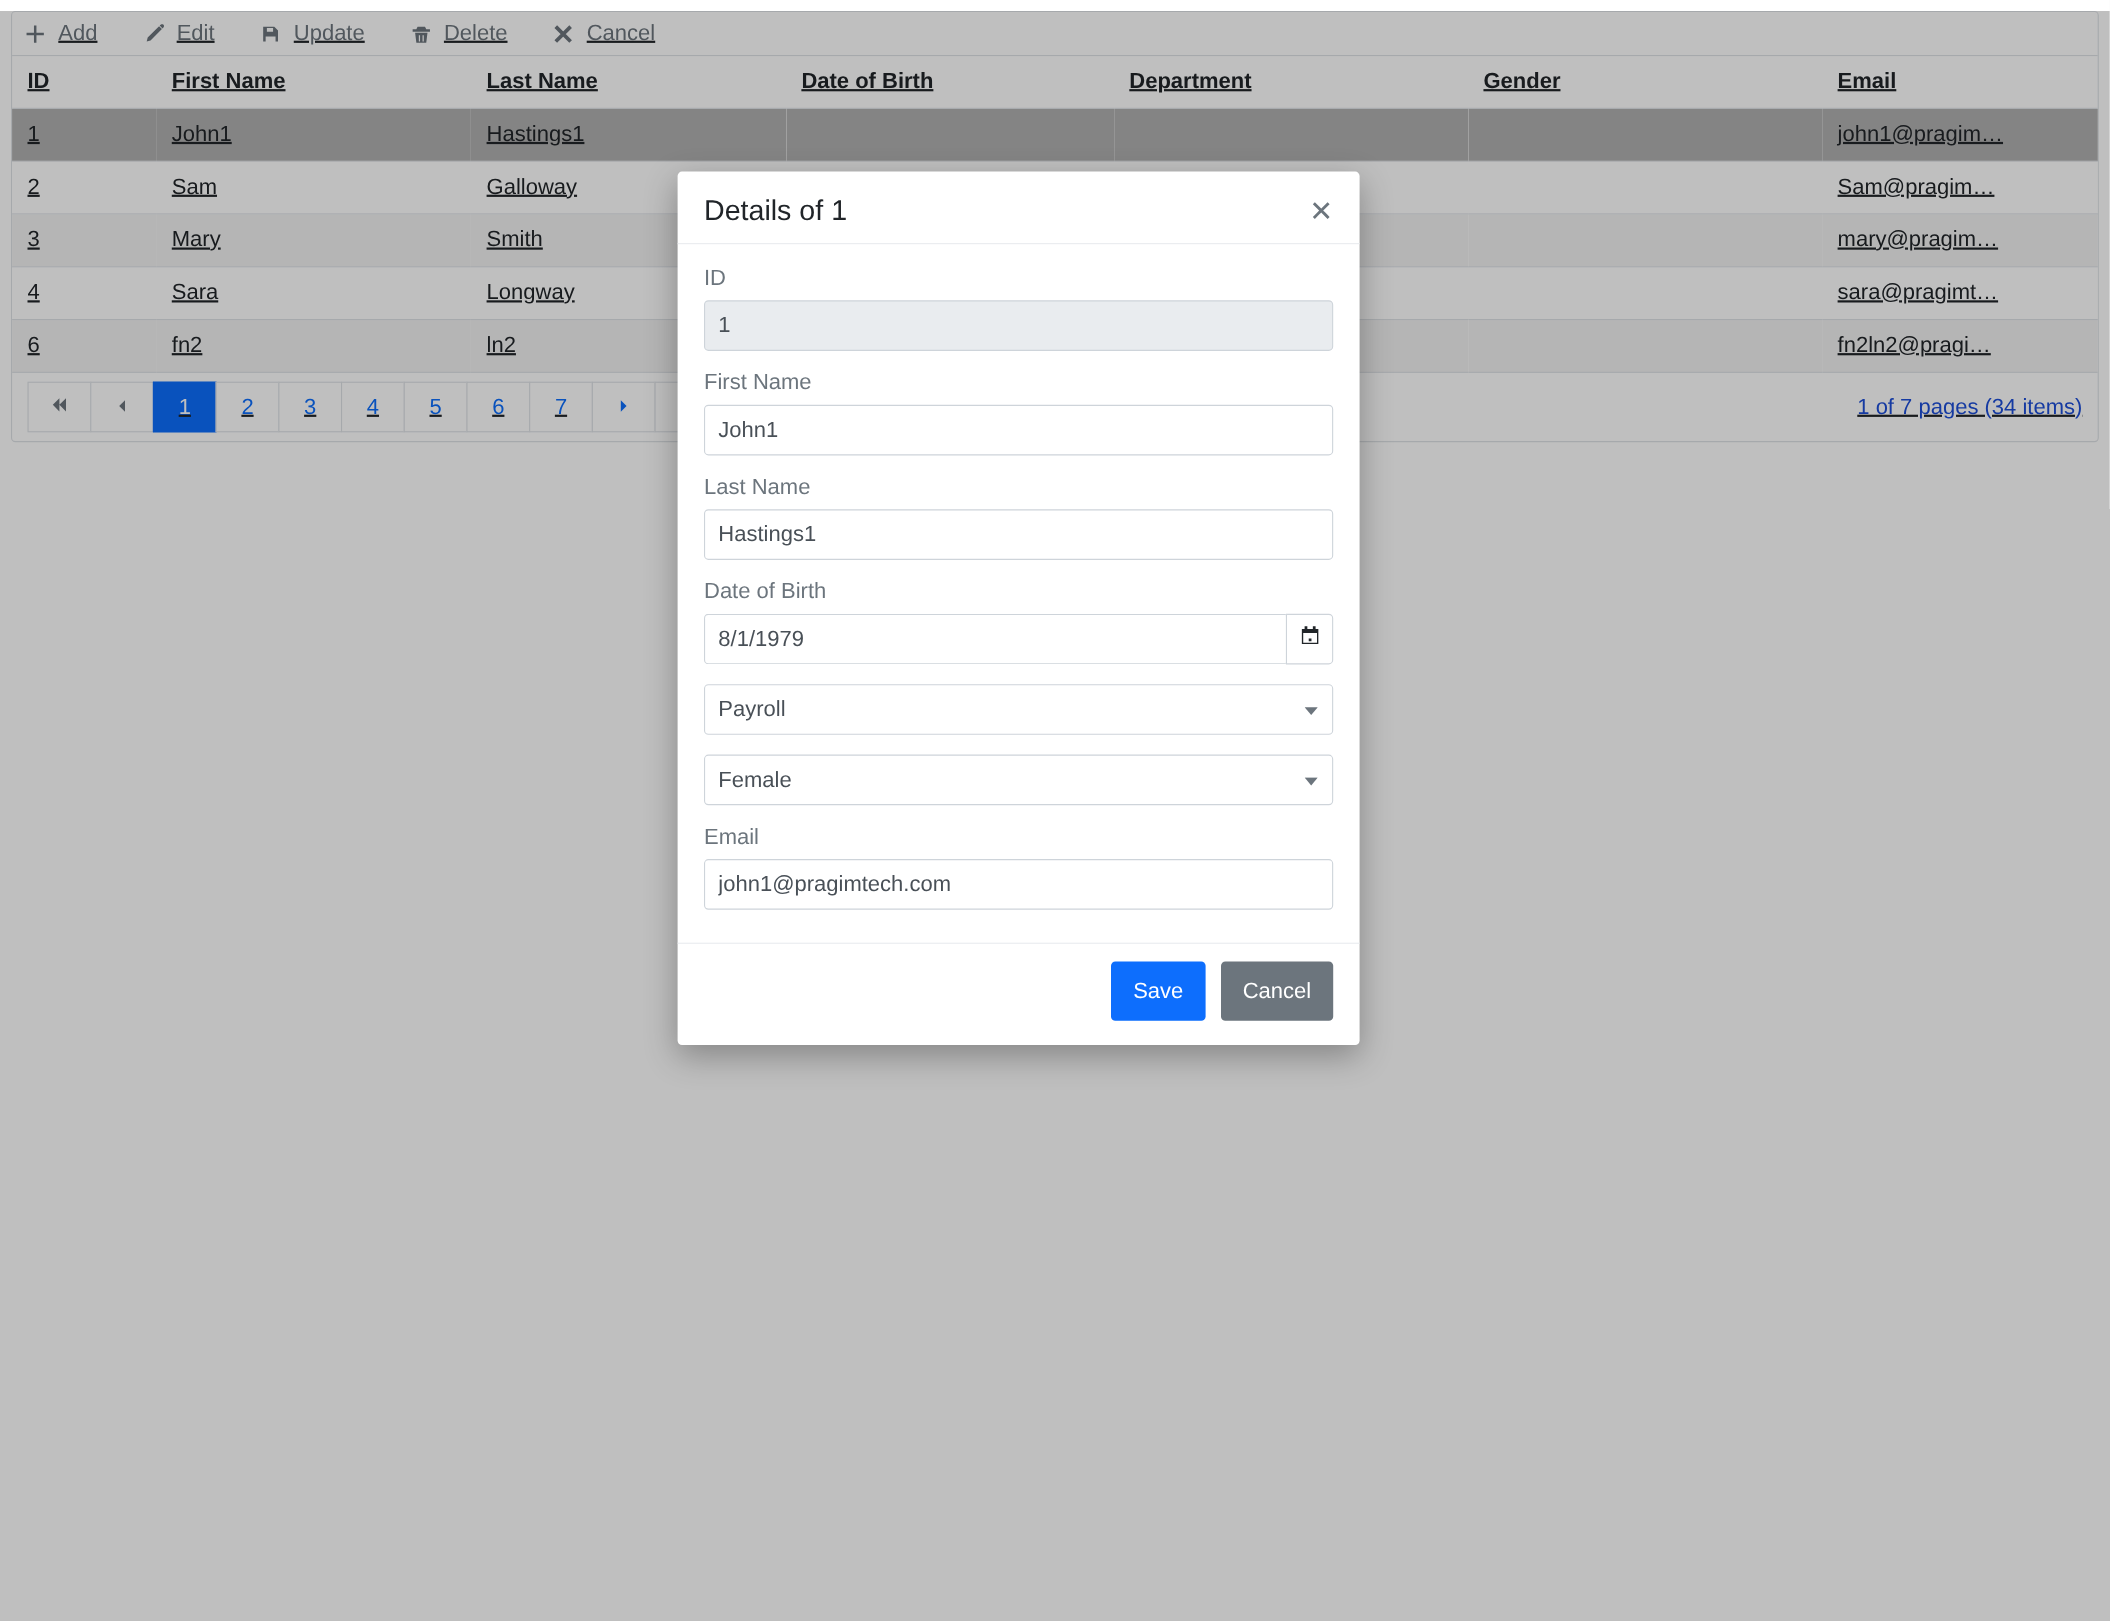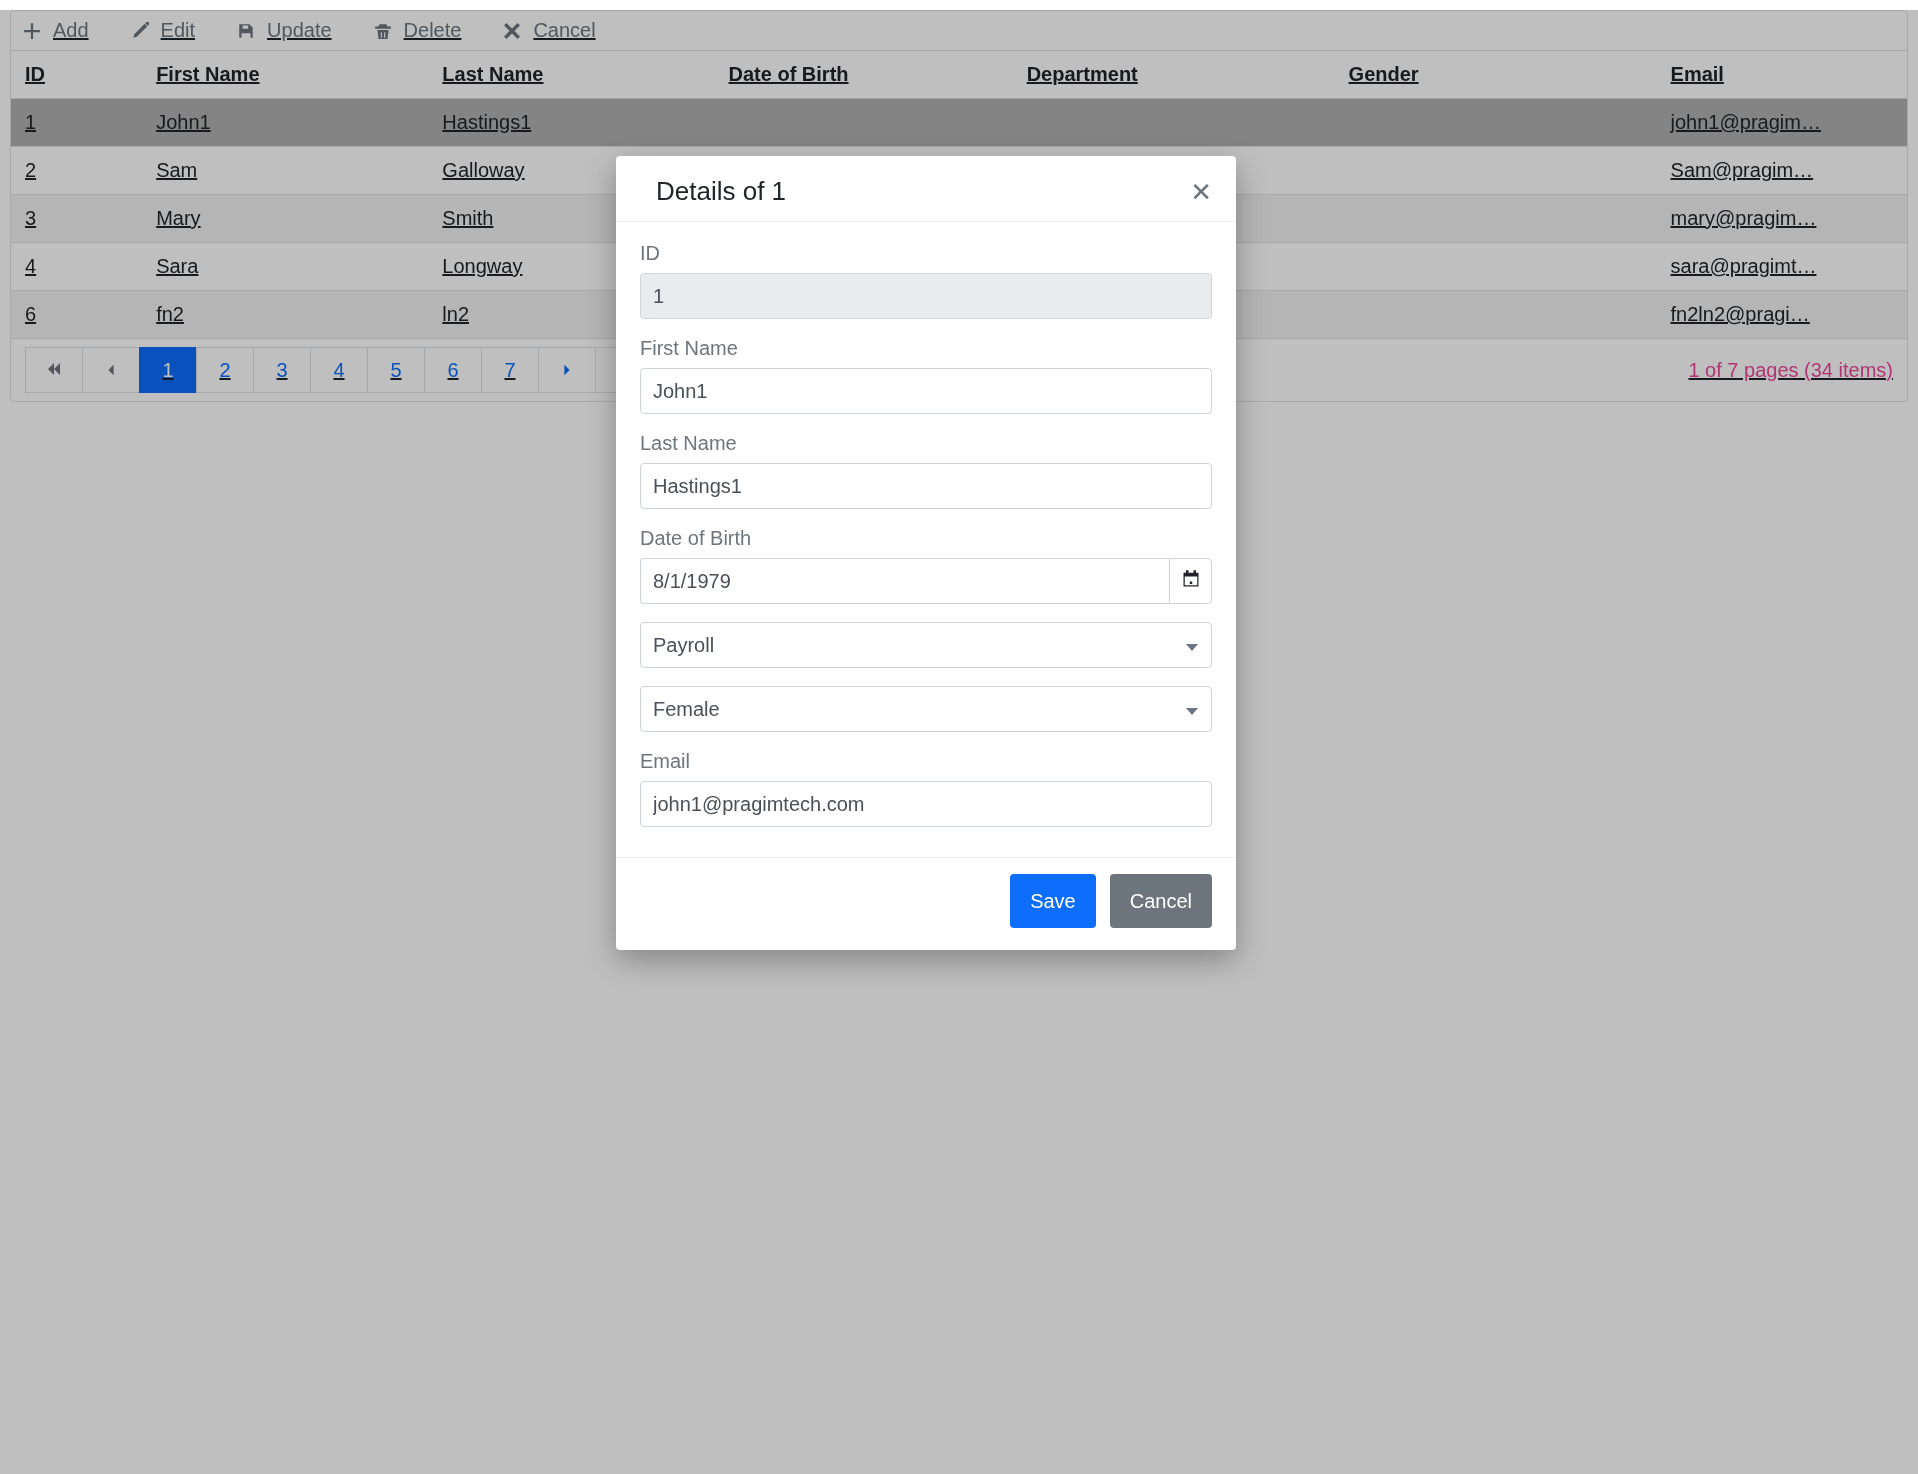--- a/index.html
+++ b/index.html
@@ -95,41 +95,41 @@
     cursor: pointer;
     background: #fff;
   }
   .pager .pbtn svg { fill: #6c757d; }
   .pager .pbtn.active {
     background: #0d6efd;
     color: #fff;
     border-color: #0d6efd;
   }
   .pager-info {
-    color: #ec4899;
+    color: #1d4ed8;
   }
   
   .overlay {
     position: absolute;
     inset: 0;
     background: rgba(0,0,0,0.25);
   }
   .dialog {
     position: absolute;
     left: 616px;
     top: 146px;
     width: 620px;
     background: #fff;
     border-radius: 4px;
     box-shadow: 0 10px 30px rgba(0,0,0,0.3);
     display: flex;
     flex-direction: column;
   }
   .dialog-header {
-    padding: 20px 24px 14px 40px;
+    padding: 20px 24px 14px 24px;
     border-bottom: 1px solid #e9ecef;
     display: flex;
     align-items: center;
     justify-content: space-between;
   }
   .dialog-title { font-size: 26px; }
   .dialog-close {
     color: #6c757d;
     cursor: pointer;
     font-size: 26px;

